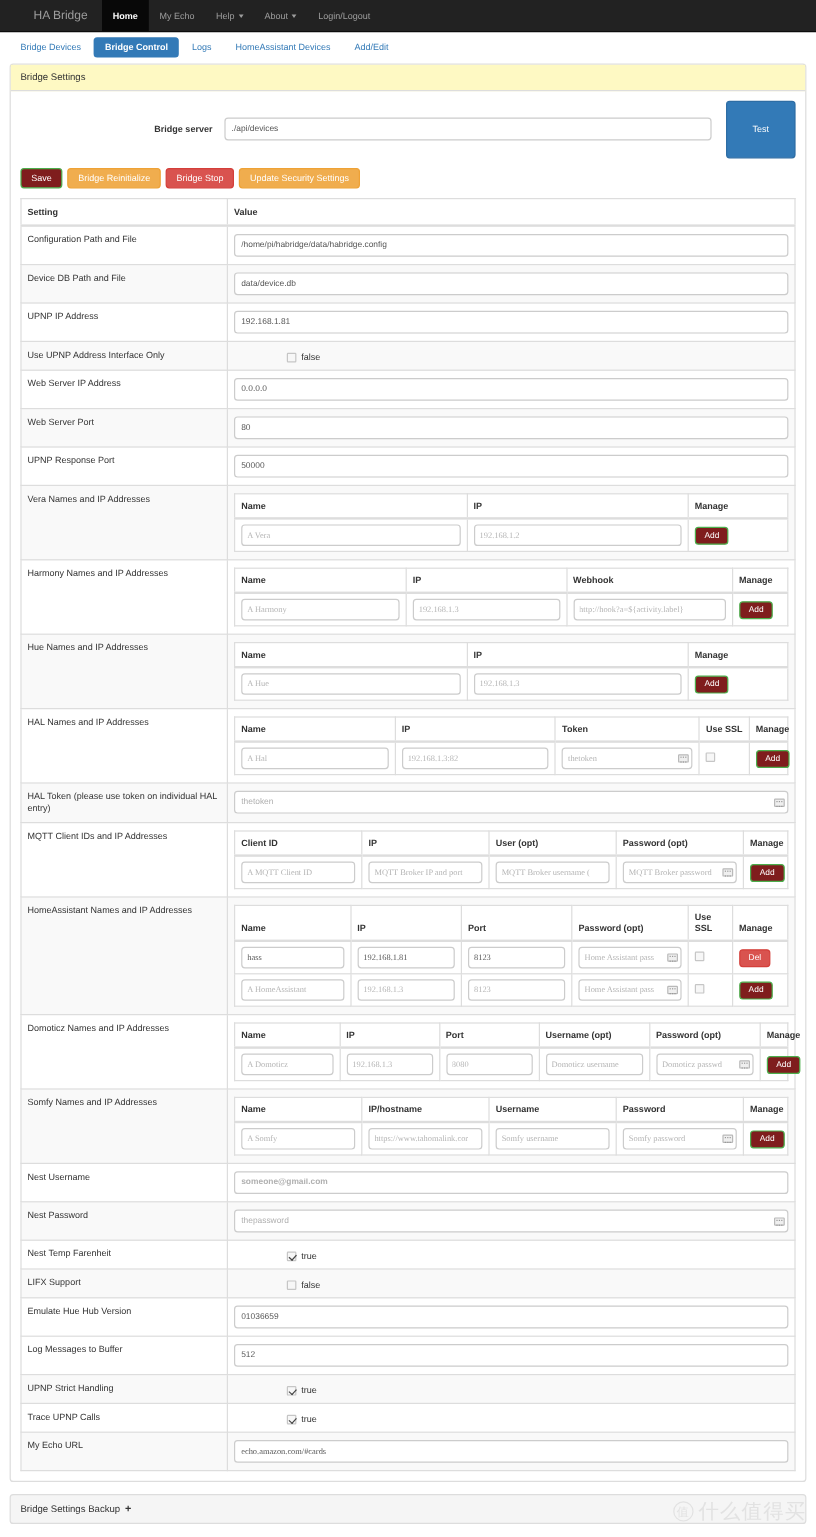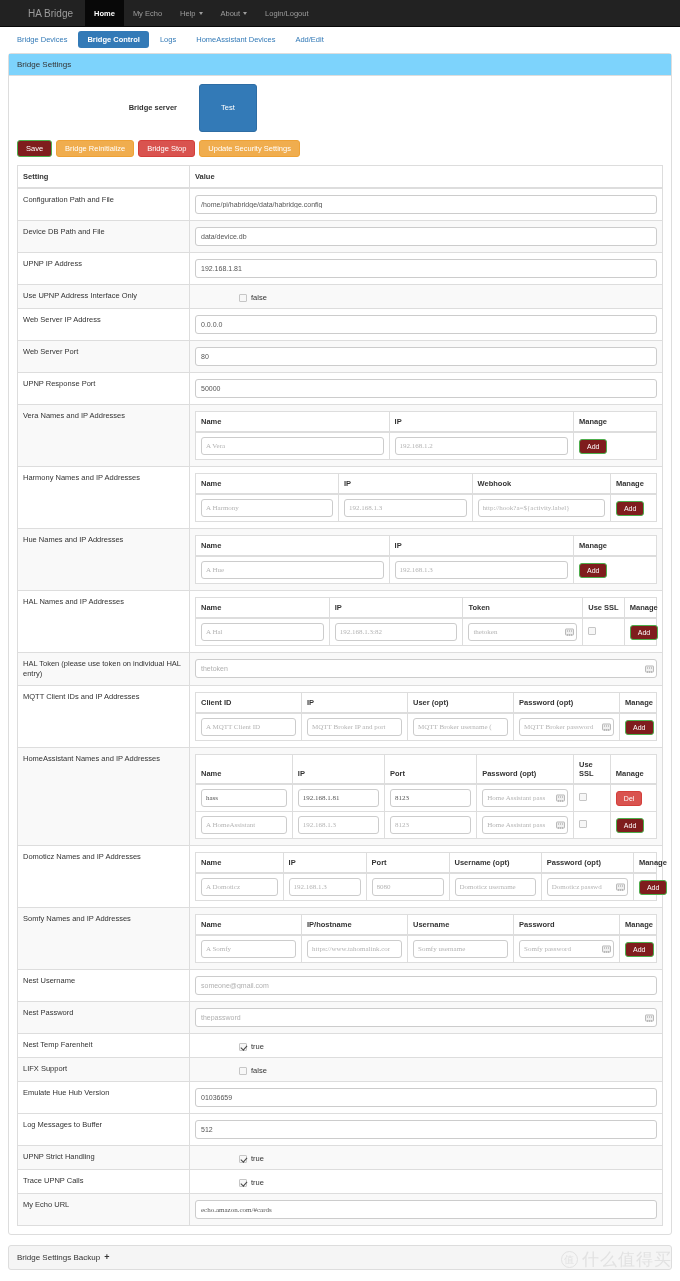--- a/index.html
+++ b/index.html
@@ -64,21 +64,21 @@
   .tab.active { background: #337ab7; color: #fff; font-weight: bold; }
 
   
   .panel {
     margin: 0 8px;
     border: 1px solid #ddd;
     border-radius: 3px;
     background: #fff;
   }
   .panel-heading {
-    background: #7dd3fc;
+    background: #fef9c3;
     border-bottom: 1px solid #ddd;
     padding: 6px 8px;
     font-size: 8px;
     color: #333;
   }
   .panel-body { padding: 8px; }
 
   
   .form-row {
     display: flex; align-items: center;
@@ -302,20 +302,21 @@
   <div class="tab">HomeAssistant Devices</div>
   <div class="tab">Add/Edit</div>
 </div>
 
 <div class="panel">
   <div class="panel-heading">Bridge Settings</div>
   <div class="panel-body">
 
     <div class="form-row">
       <div class="form-label">Bridge server</div>
+      <input class="form-control" type="text" value="./api/devices" style="">
       <button class="btn btn-primary btn-test">Test</button>
     </div>
 
     <div class="btn-group-top">
       <button class="btn btn-success">Save</button>
       <button class="btn btn-warning">Bridge Reinitialize</button>
       <button class="btn btn-danger">Bridge Stop</button>
       <button class="btn btn-warning">Update Security Settings</button>
     </div>
 
@@ -700,21 +701,21 @@
                   </td>
                 </tr>
               </tbody>
             </table>
           </td>
         </tr>
 
         <tr>
           <td class="setting-name">Nest Username</td>
           <td class="value-cell">
-            <input class="form-control" style="width: 100%;" type="text" placeholder="someone@gmail.com">
+            <input class="form-control" style="width: 100%; font-weight: bold;" type="text" placeholder="someone@gmail.com">
           </td>
         </tr>
 
         <tr class="striped">
           <td class="setting-name">Nest Password</td>
           <td class="value-cell">
             <div class="wide-field-wrap">
               <input class="form-control" style="width: 100%;" type="text" placeholder="thepassword">
               <span class="pw-icon"></span>
             </div>

